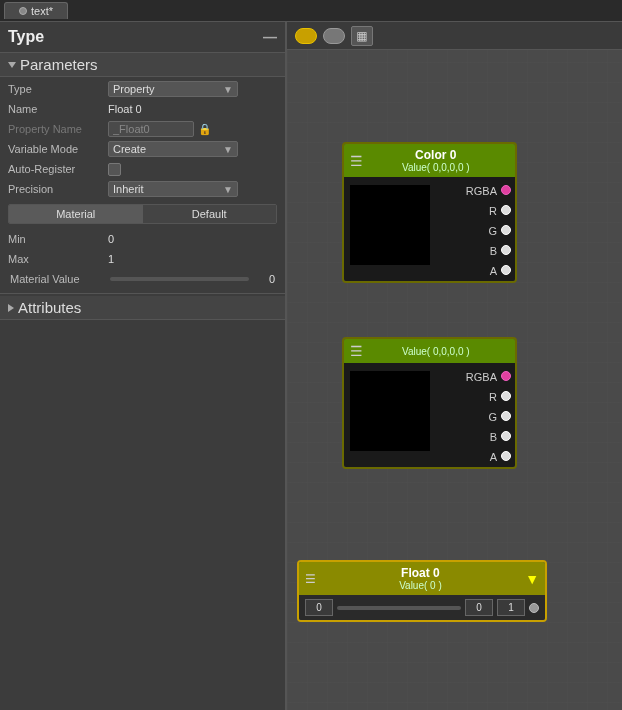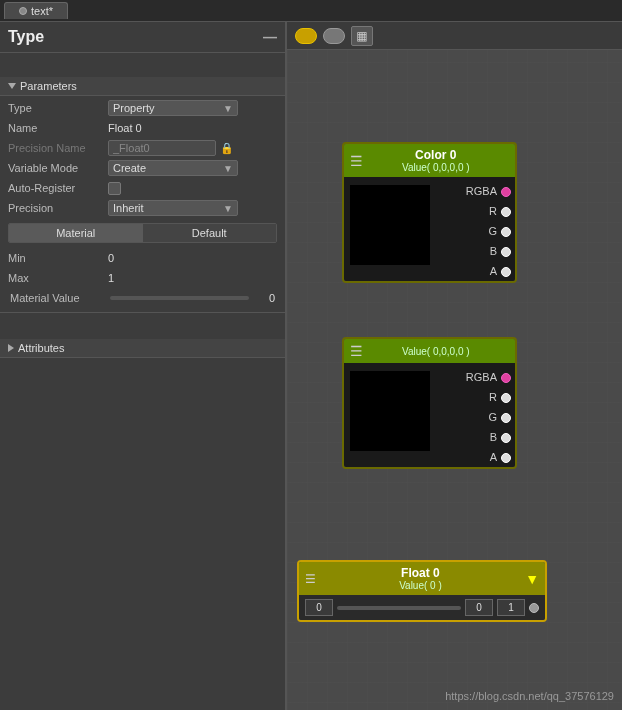--- a/index.html
+++ b/index.html
@@ -71,26 +71,25 @@
       color: #aaa;
       font-size: 14px;
       cursor: pointer;
     }
 
     
     .section-header {
       background: #444;
       padding: 3px 8px;
       color: #ddd;
-      font-size: 11px;
+      font-size: 15px;
       display: flex;
       align-items: center;
       gap: 4px;
       border-bottom: 1px solid #555;
-      margin-top: 24px;
     }
     .triangle-down { 
       width: 0; height: 0;
       border-left: 4px solid transparent;
       border-right: 4px solid transparent;
       border-top: 6px solid #aaa;
       display: inline-block;
     }
     .triangle-right { 
       width: 0; height: 0;
@@ -144,21 +143,21 @@
       align-items: center;
       gap: 4px;
     }
     .prop-name-input {
       background: #4a4a4a;
       border: 1px solid #666;
       border-radius: 2px;
       padding: 1px 4px;
       color: #888;
       font-size: 11px;
-      width: 108px;
+      width: 86px;
     }
     .lock-icon {
       color: #aaa;
       font-size: 11px;
     }
 
     .checkbox-area {
       display: flex;
       align-items: center;
     }
@@ -324,21 +323,21 @@
       float: right;
       padding-right: 4px;
       padding-top: 4px;
       display: flex;
       flex-direction: column;
       gap: 8px;
       align-items: flex-end;
     }
     .output-row {
       display: flex;
-      align-items: flex-end;
+      align-items: flex-start;
       gap: 4px;
       font-size: 11px;
       color: #ccc;
     }
     .output-circle {
       width: 10px; height: 10px;
       border-radius: 50%;
       background: #a0a0a0;
       border: 1px solid #ccc;
     }
@@ -436,21 +435,21 @@
           <span class="arrow">▼</span>
         </div>
       </div>
 
       <div class="prop-row">
         <span class="prop-label">Name</span>
         <span class="prop-value">Float 0</span>
       </div>
 
       <div class="prop-row">
-        <span class="prop-label dimmed">Precision Name</span>
+        <span class="prop-label dimmed">Property Name</span>
         <div class="prop-name-row">
           <input class="prop-name-input" type="text" value="_Float0" readonly="" style="">
           <span class="lock-icon">🔒</span>
         </div>
       </div>
 
       <div class="prop-row">
         <span class="prop-label">Variable Mode</span>
         <div class="prop-select">
           <span>Create</span>
@@ -603,18 +602,15 @@
           <div class="float-slider-track">
             <div class="float-slider-fill"></div>
           </div>
           <input class="float-input-box" type="text" value="0" readonly="" style="">
           <input class="float-input-box" type="text" value="1" readonly="" style="">
           <div class="float-output-circle"></div>
         </div>
       </div>
     </div>
 
-    <div class="watermark">
-      <span>https://blog.csdn.net/qq_37576129</span>
-    </div>
 
   </div>
 </div>
 
 </body></html>

